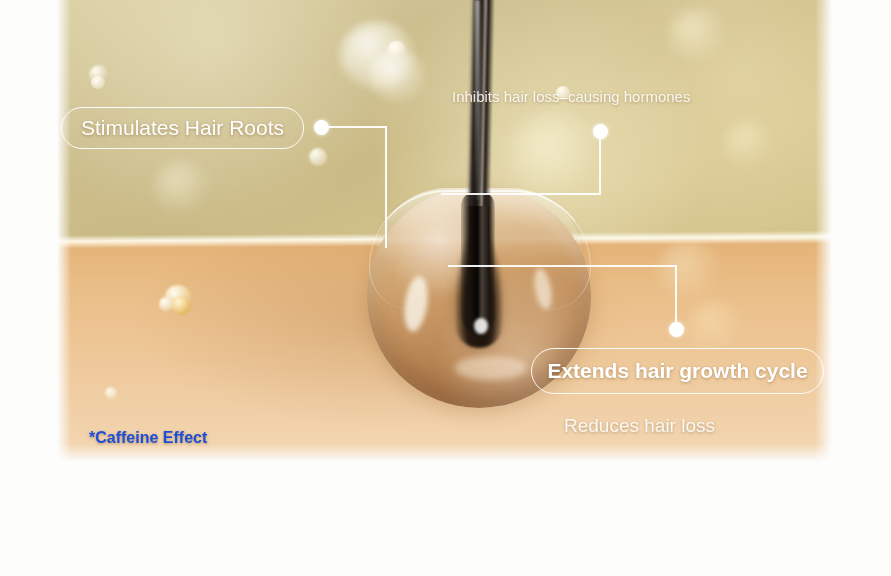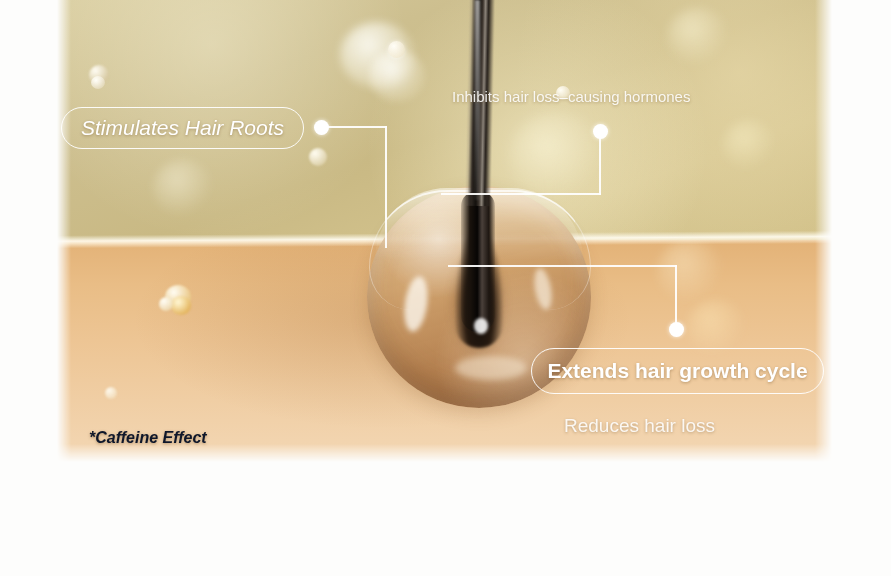--- a/index.html
+++ b/index.html
@@ -126,23 +126,22 @@
   .sub{
     position:absolute;color:rgba(255,255,255,.88);white-space:nowrap;
     text-shadow:0 1px 3px rgba(110,80,40,.4);
   }
   .line{position:absolute;background:rgba(255,255,255,.93);}
   .dot{
     position:absolute;width:15px;height:15px;border-radius:50%;
     background:#ffffff;box-shadow:0 0 4px rgba(255,255,255,.8);
   }
   .footnote{
-    position:absolute;color:#0f172a;white-space:nowrap;
+    position:absolute;color:#1d4ed8;white-space:nowrap;
     text-shadow:0 1px 3px rgba(120,85,45,.5);
-    font-style:italic;
   }
 </style>
 </head>
 <body>
 
 <div id="stage">
 
   <div class="photo">
 
     <div class="layer-top"></div>
@@ -189,21 +188,21 @@
   <div class="dot" style="left:314px;top:120px;"></div>
 
   <div class="line" style="left:599px;top:131px;width:2px;height:64px;"></div>
   <div class="line" style="left:441px;top:193px;width:160px;height:2px;"></div>
   <div class="dot" style="left:593px;top:124px;"></div>
 
   <div class="line" style="left:448px;top:265px;width:229px;height:2px;"></div>
   <div class="line" style="left:675px;top:265px;width:2px;height:62px;"></div>
   <div class="dot" style="left:669px;top:322px;"></div>
 
-  <div class="pill" style="left:61px;top:107px;width:241px;height:40px;font-size:21px;font-style:italic;">Stimulates Hair Roots</div>
+  <div class="pill" style="left:61px;top:107px;width:241px;height:40px;font-size:21px;">Stimulates Hair Roots</div>
 
   <div class="sub" style="left:452px;top:88px;font-size:15px;">Inhibits hair loss–causing hormones</div>
 
   <div class="pill" style="left:531px;top:348px;width:291px;height:44px;font-size:21px;font-weight:bold;">Extends hair growth cycle</div>
   <div class="sub" style="left:564px;top:415px;font-size:19px;">Reduces hair loss</div>
 
   <div class="footnote" style="left:89px;top:429px;font-size:16px;font-weight:bold;">*Caffeine Effect</div>
 
 </div>
 

